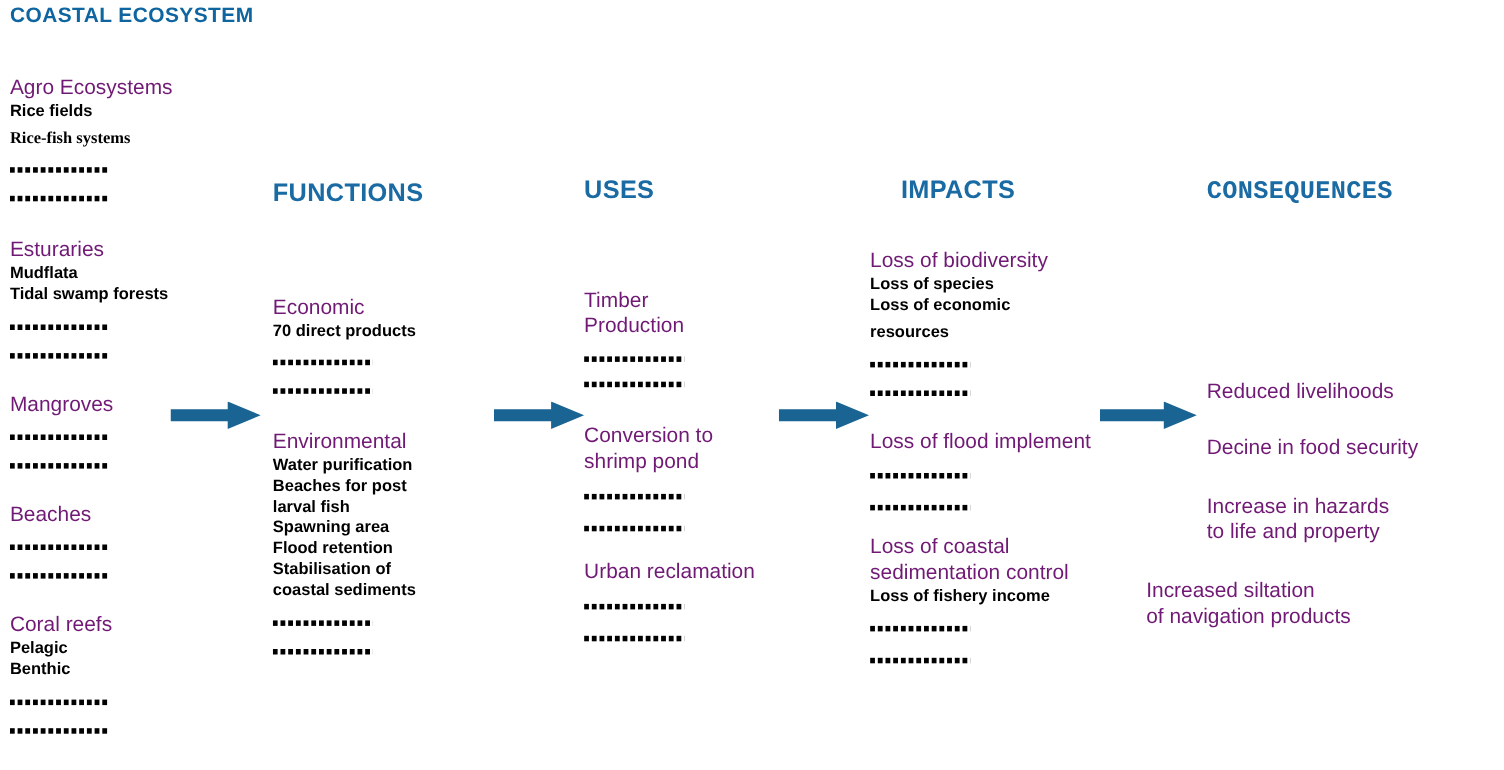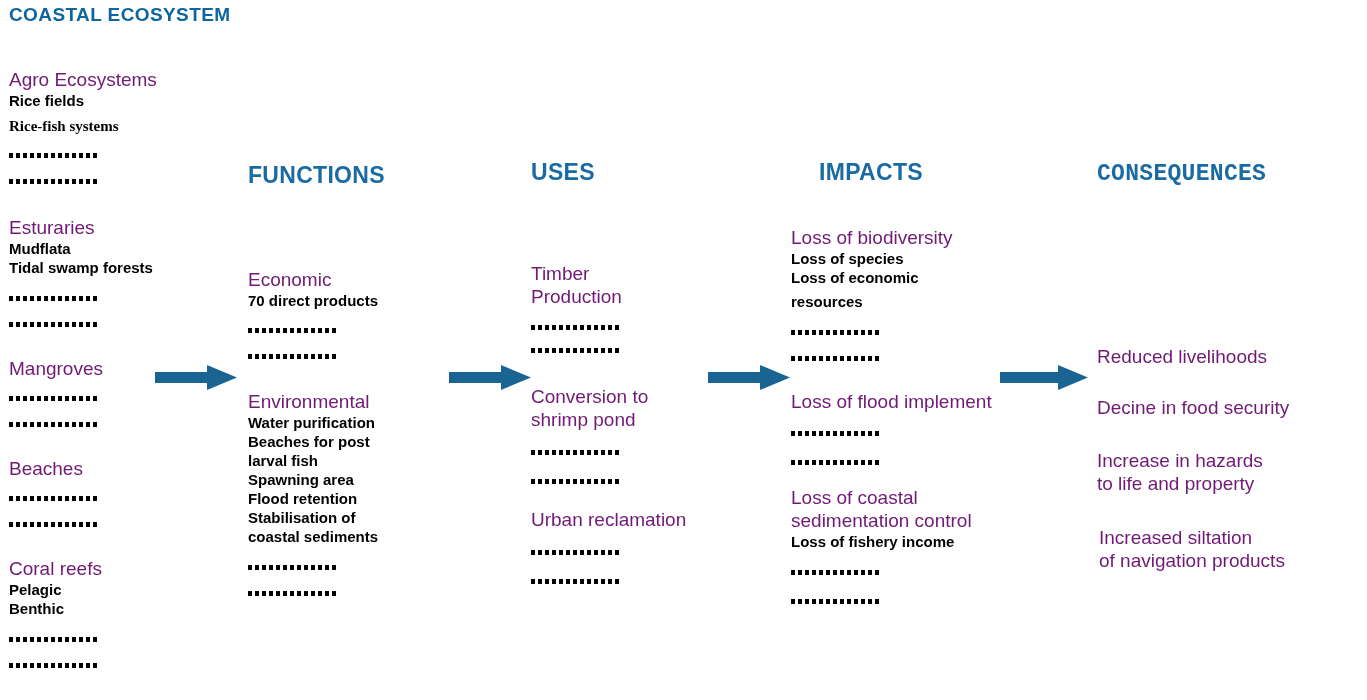--- a/index.html
+++ b/index.html
@@ -214,18 +214,18 @@
 
   <div class="abs group" style="left:1097px; top:396px;">
     <span class="blue-head">Decine in food security</span>
   </div>
 
   <div class="abs group" style="left:1097px; top:449px;">
     <span class="blue-head">Increase in hazards</span>
     <span class="blue-head">to life and property</span>
   </div>
 
-  <div class="abs group" style="left:1099px; top:526px;">
+  <div class="abs group" style="left:1042px; top:526px;">
     <span class="blue-head">Increased siltation</span>
     <span class="blue-head">of navigation products</span>
   </div>
 
 </div>
 
 </body></html>

